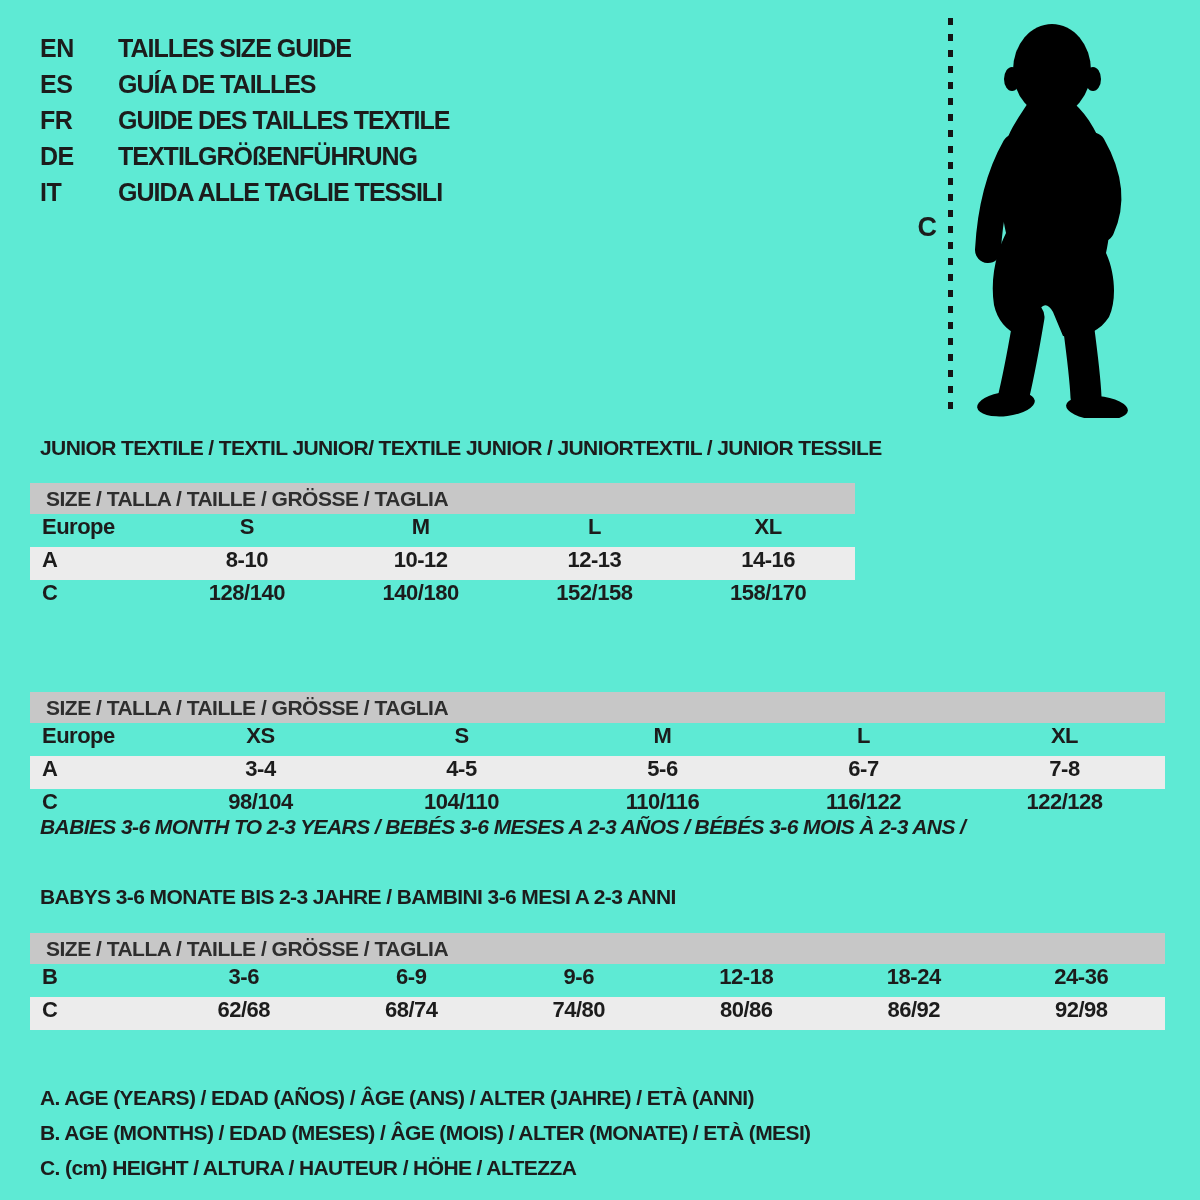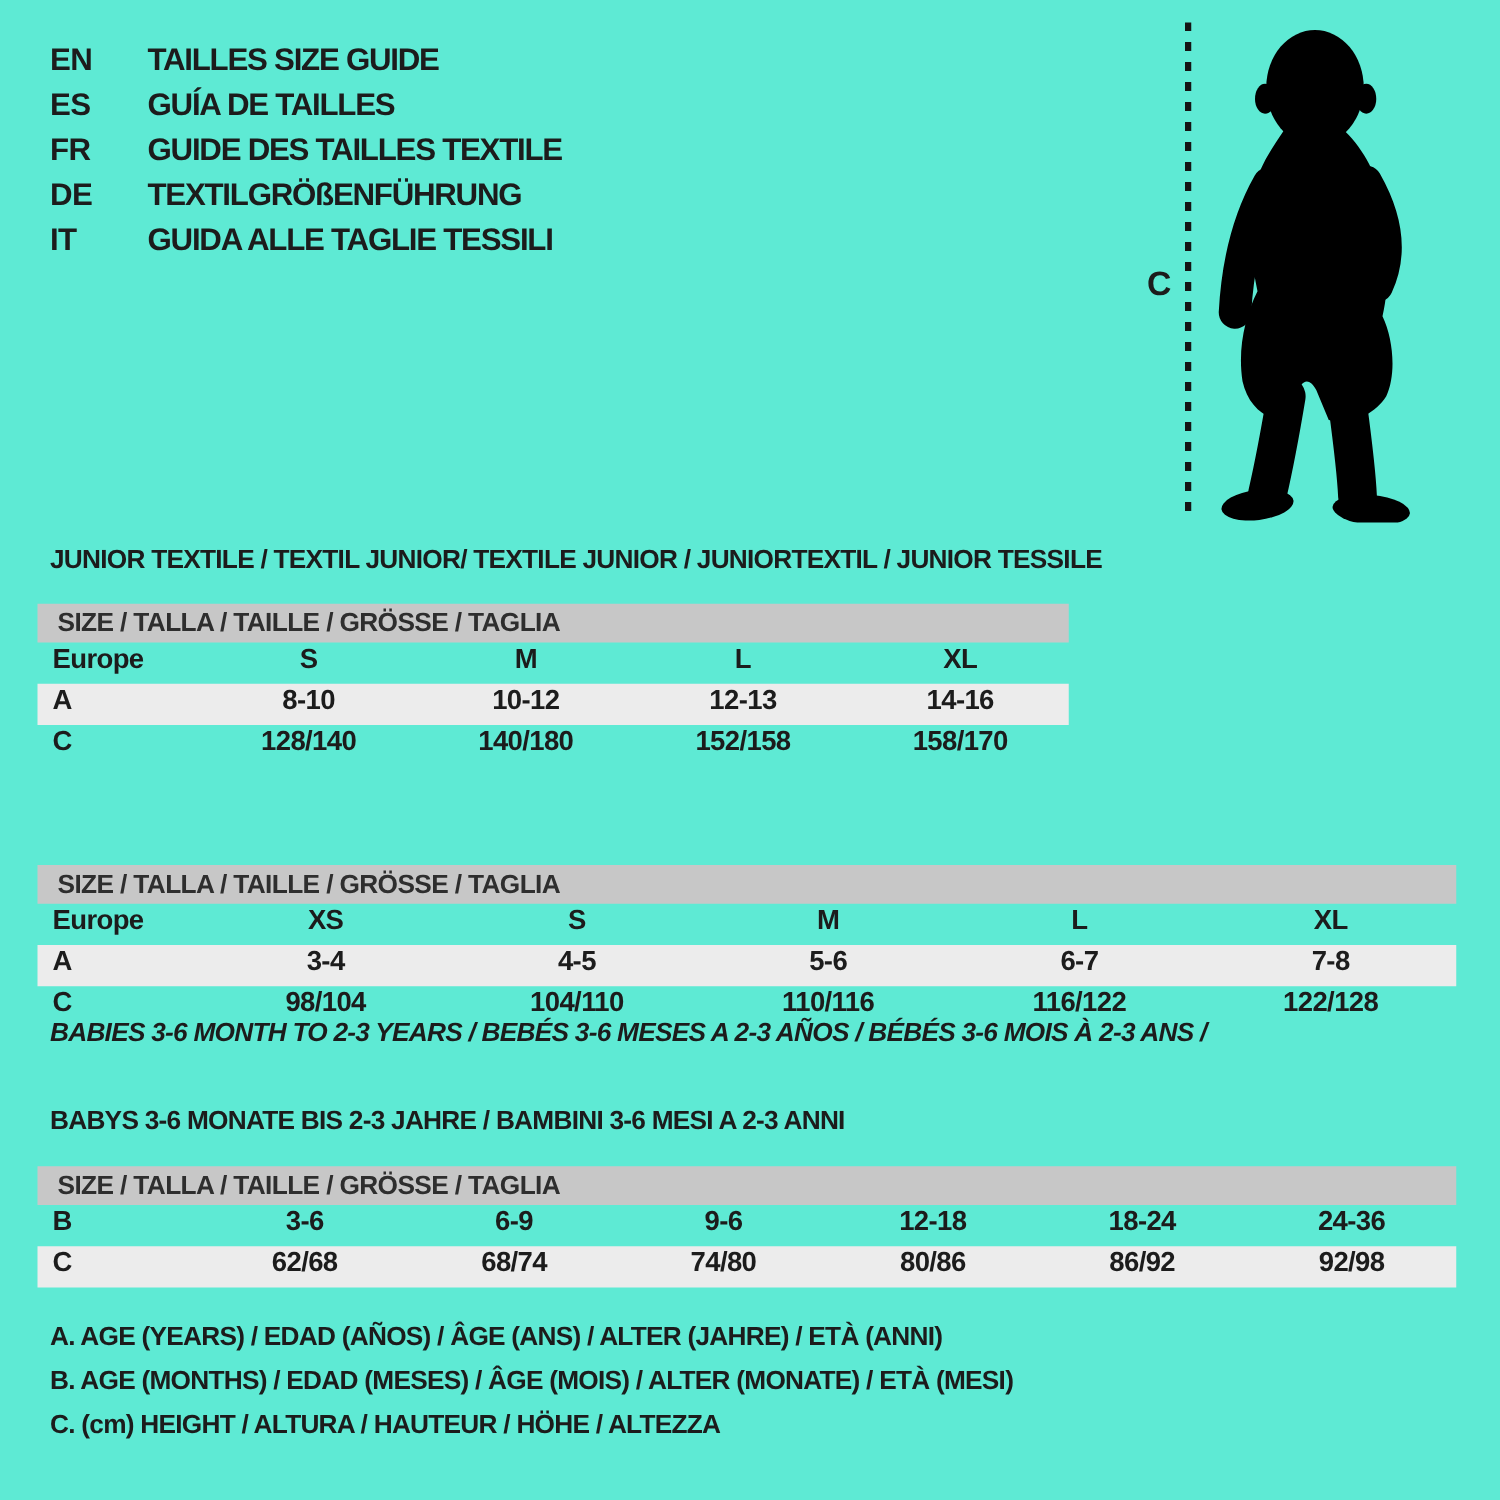--- a/index.html
+++ b/index.html
@@ -33,21 +33,21 @@
   .size-bar {
     height:31px; background:#c7c7c7; color:#2e2e2e; display:flex; align-items:center;
     padding-left:16px; font-size:21px; letter-spacing:-0.5px;
   }
   .trow { display:flex; height:33px; align-items:flex-start; font-size:22px; }
   .trow.alt { background:#ececec; }
   .rlabel { width:130px; padding-left:12px; }
   .cell { flex:1; text-align:center; }
 
   
-  .legend { position:absolute; left:40px; top:1052px; }
+  .legend { position:absolute; left:40px; top:1080px; }
   .legend-line { height:35px; display:flex; align-items:center; font-size:21px; letter-spacing:-0.6px; white-space:nowrap; }
 </style>
 </head>
 <body>
 
 <div class="canvas">
 
   <div class="lang-list">
     <div class="lang-row">
       <span class="lang-code">EN</span>

